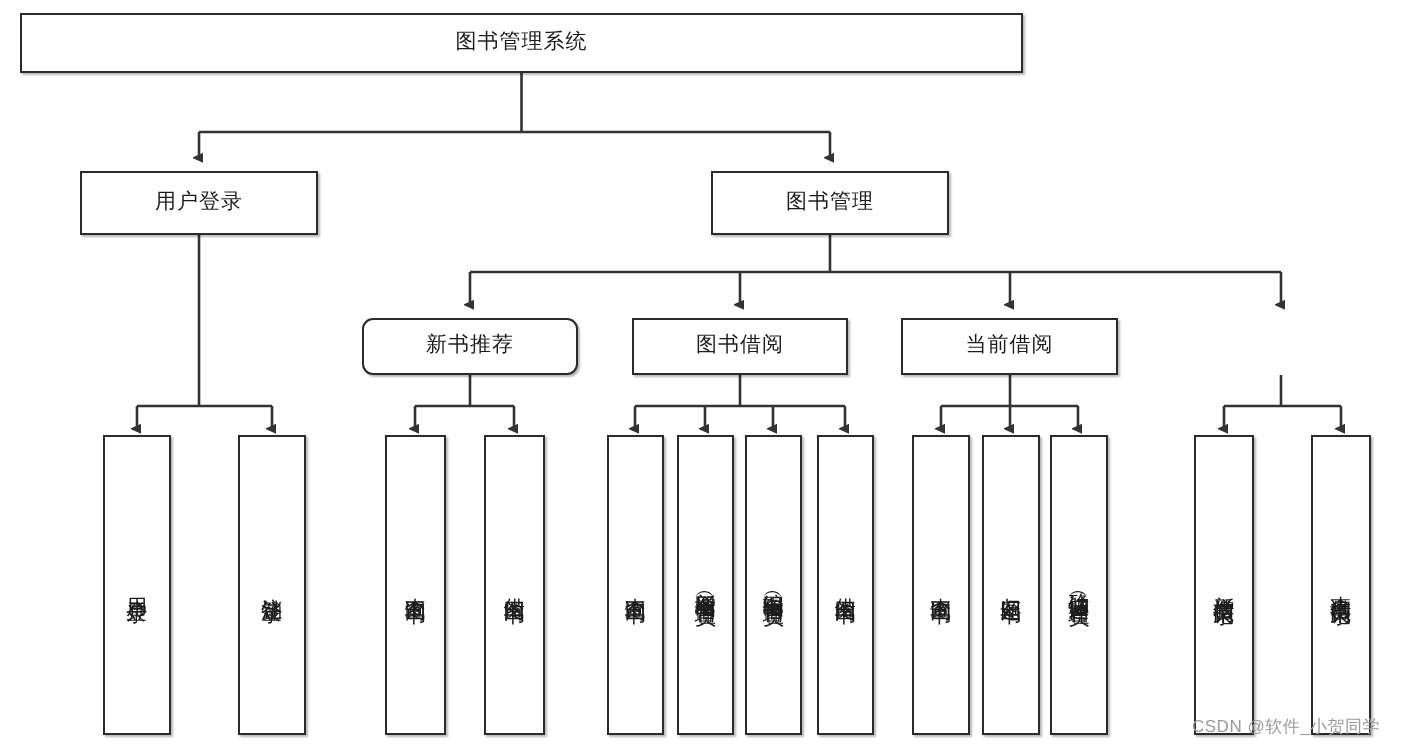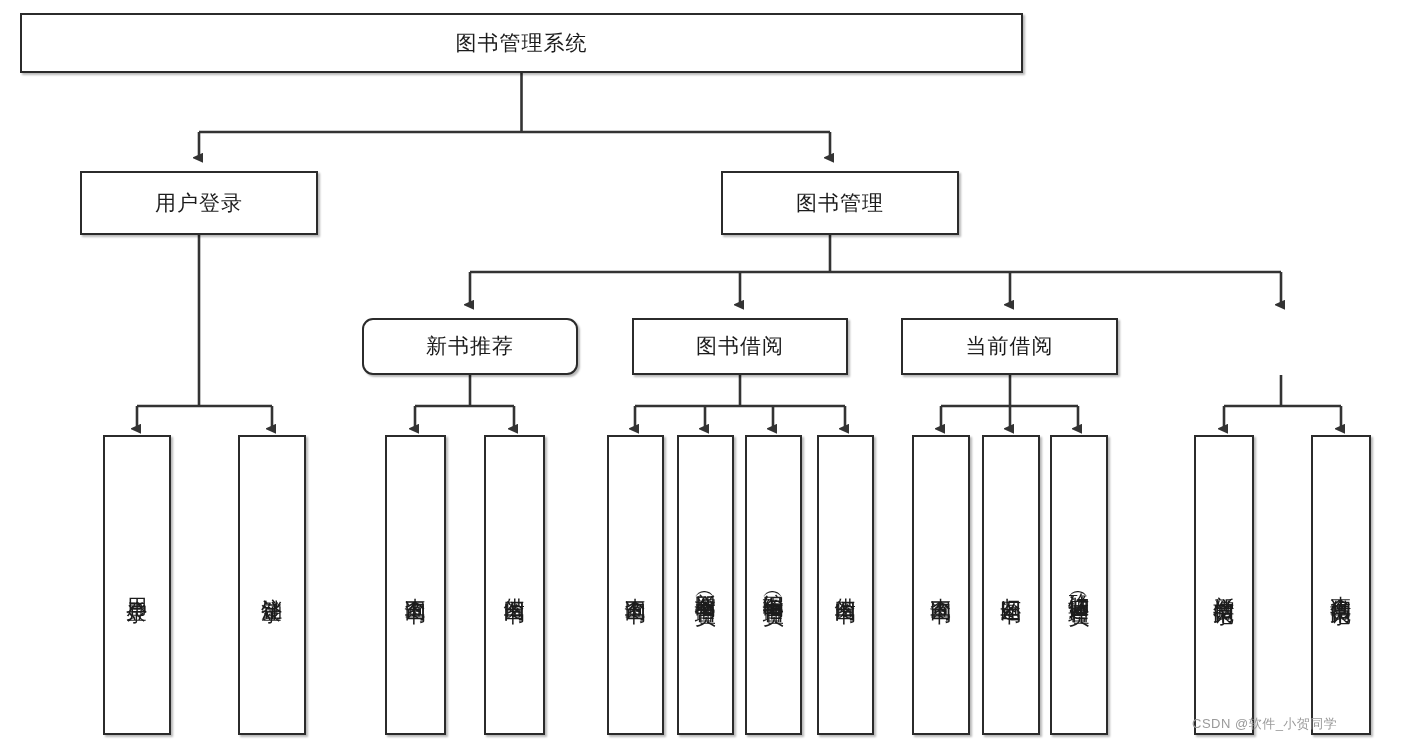--- a/index.html
+++ b/index.html
@@ -41,20 +41,21 @@
   .node-label {
     display: block;
     text-align: center;
     line-height: 1.18;
     white-space: nowrap;
   }
   
   .node.h .node-label {
     font-size: 21px;
     letter-spacing: 1px;
+    font-family: Liberation Mono, monospace;
   }
   .node.root .node-label {
     font-size: 21px;
   }
   
   .node.v {
     align-items: center;
     justify-content: center;
     padding: 4px 0;
   }
@@ -62,21 +63,21 @@
     writing-mode: vertical-rl;
     text-orientation: upright;
     font-size: 21px;
     line-height: 1.02;
     letter-spacing: 2px;
     white-space: normal;
     max-height: 100%;
   }
   .watermark {
     position: absolute;
-    font-size: 13px;
+    font-size: 17px;
     color: #9a9a9a;
     white-space: nowrap;
     z-index: 5;
     letter-spacing: 0.5px;
   }
 </style>
 </head>
 <body>
 
 <div id="diagram-root">
@@ -143,21 +144,21 @@
     </g>
   </svg>
 
   <div class="node h root" style="left:20px; top:13px; width:1003px; height:60px;">
     <span class="node-label">图书管理系统</span>
   </div>
 
   <div class="node h" style="left:80px; top:171px; width:238px; height:64px;">
     <span class="node-label">用户登录</span>
   </div>
-  <div class="node h" style="left:711px; top:171px; width:238px; height:64px;margin-left:10px;">
+  <div class="node h" style="left:711px; top:171px; width:238px; height:64px;">
     <span class="node-label">图书管理</span>
   </div>
 
   <div class="node h" style="left:362px; top:318px; width:216px; height:57px;border-radius:11px;">
     <span class="node-label">新书推荐</span>
   </div>
   <div class="node h" style="left:632px; top:318px; width:216px; height:57px;">
     <span class="node-label">图书借阅</span>
   </div>
   <div class="node h" style="left:901px; top:318px; width:217px; height:57px;">

